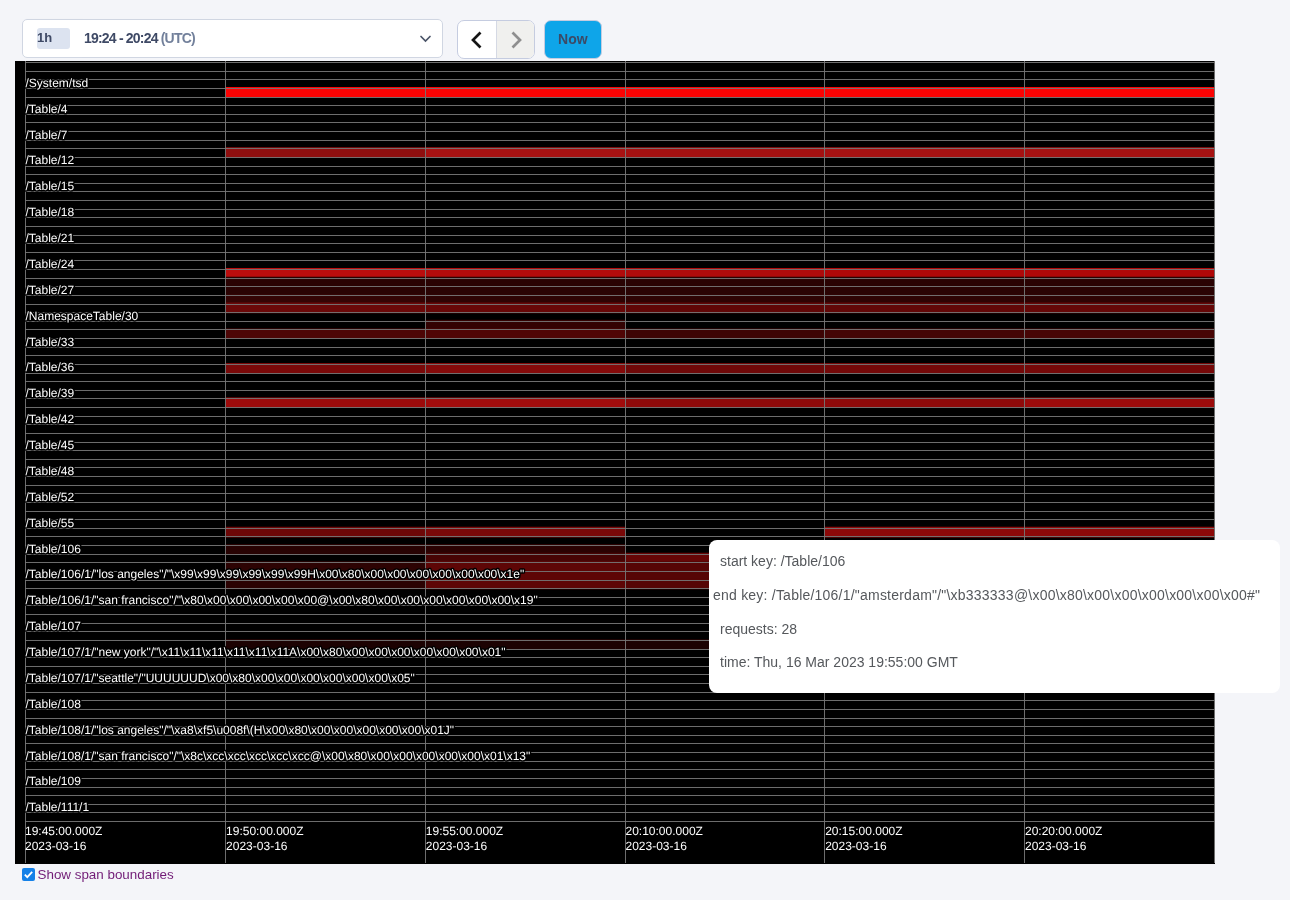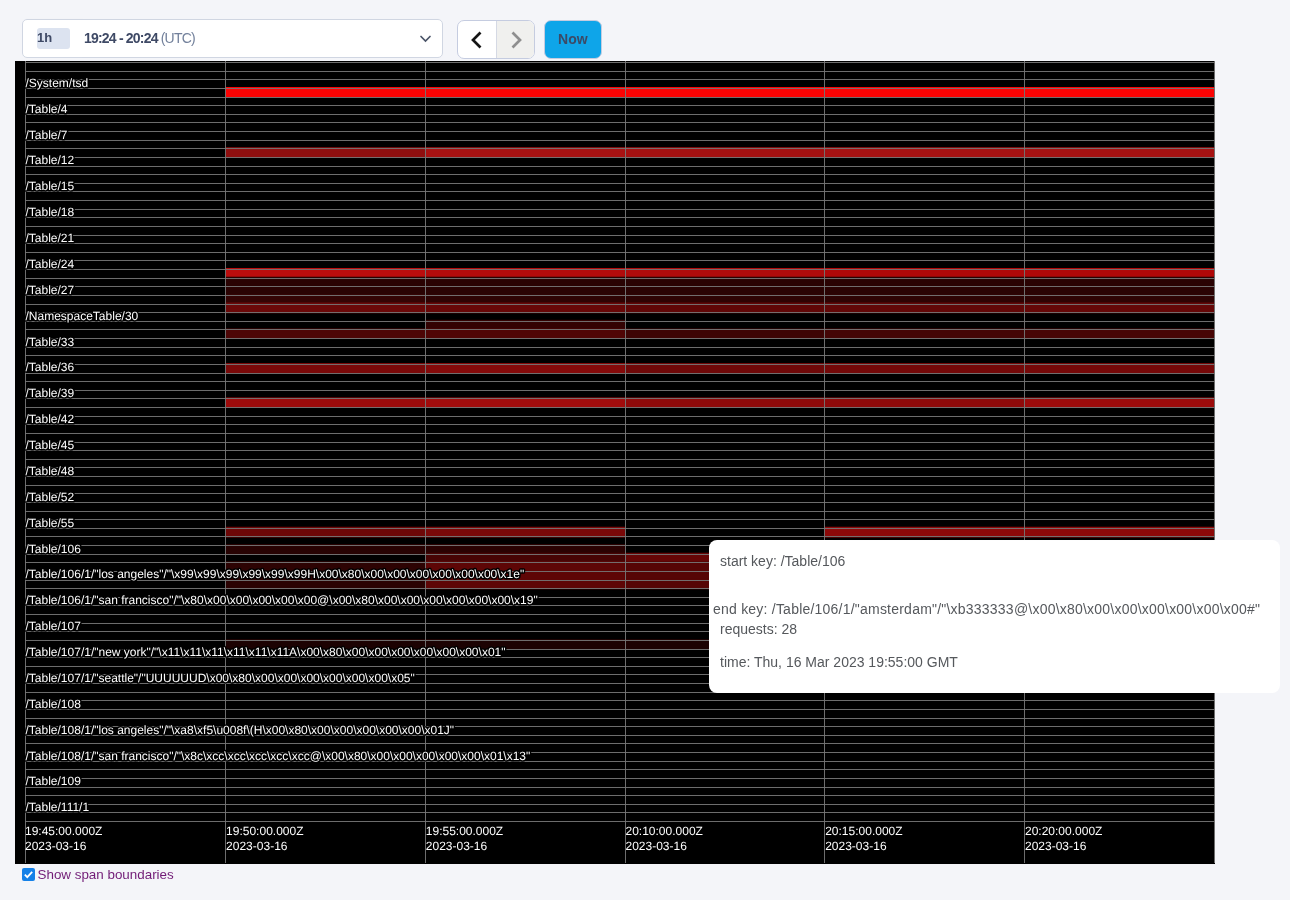--- a/index.html
+++ b/index.html
@@ -5,21 +5,21 @@
   * { margin:0; padding:0; box-sizing:border-box; }
   html,body { width:1290px; height:900px; background:#f4f5f9; font-family:"Liberation Sans", sans-serif; overflow:hidden; transform:translateZ(0); -webkit-font-smoothing:antialiased; }
   .abs { position:absolute; }
 </style>
 </head>
 <body>
 <div style="transform:rotate(0.0006deg);will-change:transform;position:relative;width:1290px;height:900px;">
 
 <div class="abs" style="left:22px;top:18.5px;width:421px;height:39px;background:#fff;border:1px solid #d0d6e2;border-radius:5px;"></div>
 <div class="abs" style="left:37px;top:28px;width:33px;height:20.5px;background:#dce3f0;border-radius:3px;text-align:left;line-height:20.5px;font-size:13px;font-weight:bold;color:#3e4965;">1h</div>
-<div class="abs" style="left:84px;top:18.5px;height:39px;line-height:39px;font-size:14px;font-weight:bold;color:#3e4965;white-space:nowrap;letter-spacing:-0.8px;">19:24 - 20:24 <span style="font-weight:normal;color:#72809b;">(UTC)</span></div>
+<div class="abs" style="left:84px;top:18.5px;height:39px;line-height:39px;font-size:14px;font-weight:bold;color:#3e4965;white-space:nowrap;letter-spacing:-0.8px;">19:24 - 20:24 <span style="font-weight:bold;color:#72809b;">(UTC)</span></div>
 <svg class="abs" style="left:419px;top:34px;" width="13" height="10" viewBox="0 0 13 10">
       <path d="M2 2.5L6.5 7L11 2.5" stroke="#4a5468" stroke-width="1.7" fill="none" stroke-linecap="round"></path>
     </svg>
 
 <div class="abs" style="left:457px;top:20px;width:77.5px;height:38.6px;border:1px solid #c5cce0;border-radius:7px;background:#fff;overflow:hidden;">
   <div class="abs" style="left:38.2px;top:0;width:39.3px;height:38.6px;background:#f0f0ee;border-left:1px solid #d5d9e4;"></div>
   <svg class="abs" style="left:9px;top:10px;" width="20" height="18" viewBox="0 0 20 18">
         <path d="M13.5 1.5L6 9L13.5 16.5" stroke="#141414" stroke-width="2.7" fill="none"></path>
       </svg>
   <svg class="abs" style="left:48px;top:10px;" width="20" height="18" viewBox="0 0 20 18">
@@ -147,21 +147,21 @@
 <text x="810.2" y="774.5">20:15:00.000Z</text>
 <text x="810.2" y="789.5">2023-03-16</text>
 <text x="1010.0" y="774.5">20:20:00.000Z</text>
 <text x="1010.0" y="789.5">2023-03-16</text>
 </g>
 </svg>
 </div>
 
 <div class="abs" style="left:709px;top:540px;width:571px;height:152.5px;background:#fff;border-radius:8px;font-size:14px;color:#55585c;white-space:nowrap;overflow:hidden;padding-left:46px;">
   <div class="abs" style="left:11px;top:13px;">start key: /Table/106</div>
-  <div class="abs" style="left:4px;top:46.8px;letter-spacing:0.22px;margin-top:14px;">end key: /Table/106/1/"amsterdam"/"\xb333333@\x00\x80\x00\x00\x00\x00\x00\x00#"</div>
+  <div class="abs" style="left:4px;top:46.8px;letter-spacing:0.22px;">end key: /Table/106/1/"amsterdam"/"\xb333333@\x00\x80\x00\x00\x00\x00\x00\x00#"</div>
   <div class="abs" style="left:11px;top:80.6px;">requests: 28</div>
   <div class="abs" style="left:11px;top:114.4px;">time: Thu, 16 Mar 2023 19:55:00 GMT</div>
 </div>
 
 <svg class="abs" style="left:21.5px;top:867.5px;" width="13" height="13" viewBox="0 0 13 13">
       <rect x="0" y="0" width="13" height="13" rx="2" fill="#1380e8"></rect>
       <path d="M2.8 6.6L5.3 9.1L10.2 3.9" stroke="#fff" stroke-width="1.8" fill="none"></path>
     </svg>
 <div class="abs" style="left:37.5px;top:866.5px;font-size:13.4px;color:#701a75;">Show span boundaries</div>
 </div>

